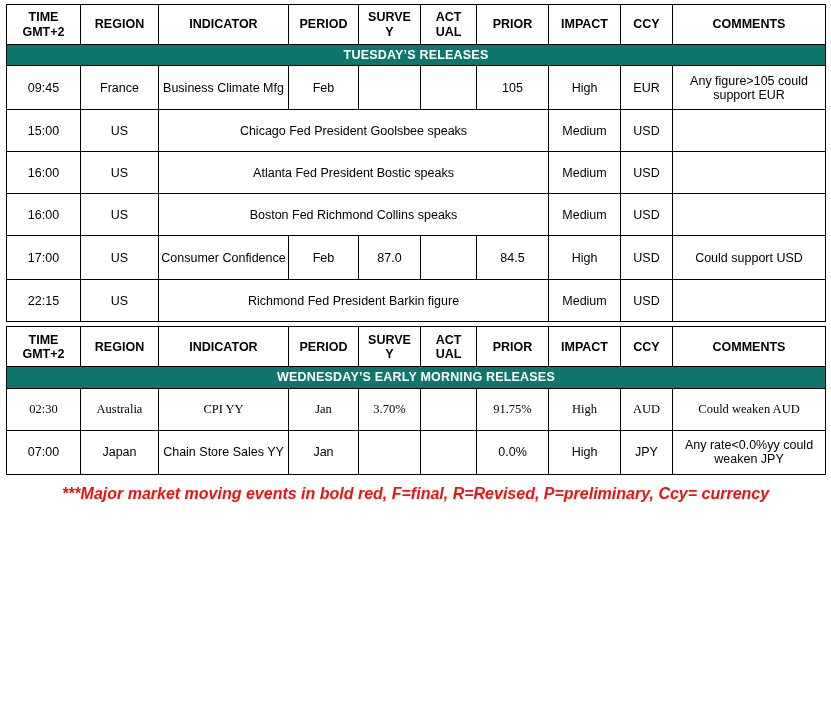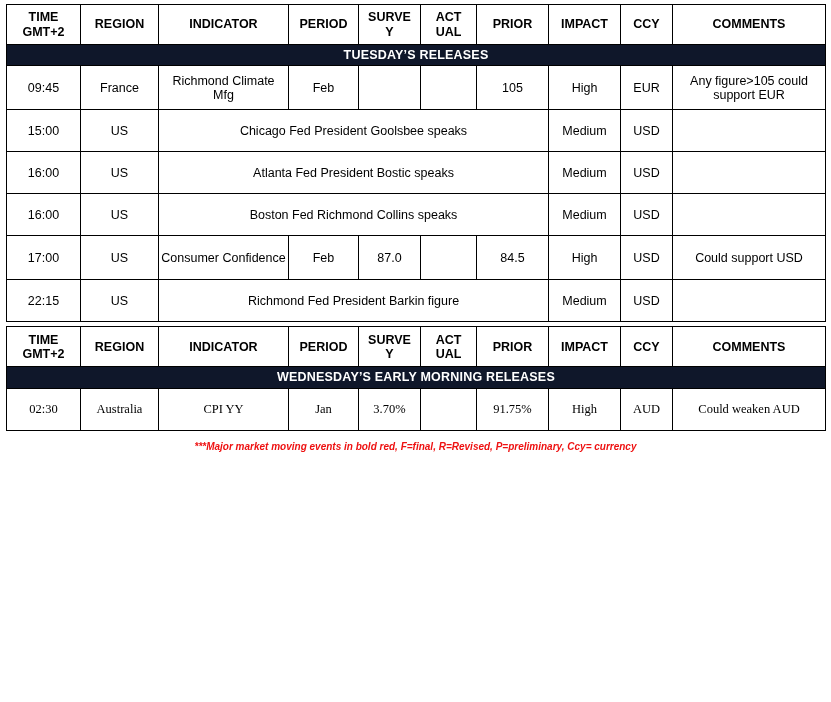--- a/index.html
+++ b/index.html
@@ -28,21 +28,21 @@
   }
   table.cal td, table.cal th {
     border: 1px solid #000000;
     text-align: center;
     vertical-align: middle;
     font-size: 12.5px;
     padding: 3px 2px;
     line-height: 1.15;
   }
   .banner td {
-    background: #0f172a;
+    background: #0f766e;
     color: #ffffff;
     font-weight: bold;
     font-size: 15.5px;
     letter-spacing: 0.2px;
     padding: 7px 2px;
     border: 1px solid #000000;
   }
   thead th {
     font-weight: bold;
     font-size: 12.5px;
@@ -52,21 +52,21 @@
   .row-tall td { height: 44px; }
   .row-mid td { height: 42px; font-family: Liberation Serif, serif; }
   .row-speak td { height: 42px; margin-left: 21px; }
   .row-oil td { height: 52px; }
   .footer {
     margin-top: 10px;
     text-align: center;
     color: #ee1111;
     font-weight: bold;
     font-style: italic;
-    font-size: 10px;
+    font-size: 16px;
   }
 </style>
 </head>
 <body>
 
 <div class="page">
 
   <table class="cal">
     <colgroup>
       <col style="width:74px">
@@ -106,21 +106,21 @@
         <th>IMPACT</th>
         <th>CCY</th>
         <th>COMMENTS</th>
       </tr>
     </thead>
     <tbody>
 
       <tr class="row-tall">
         <td>09:45</td>
         <td>France</td>
-        <td>Richmond Climate Mfg</td>
+        <td>Business Climate Mfg</td>
         <td>Feb</td>
         <td></td>
         <td></td>
         <td>105</td>
         <td>High</td>
         <td>EUR</td>
         <td>Any figure&gt;105 could support EUR</td>
       </tr>
 
 
@@ -223,18 +223,30 @@
         <td>Australia</td>
         <td>CPI YY</td>
         <td>Jan</td>
         <td>3.70%</td>
         <td></td>
         <td>91.75%</td>
         <td>High</td>
         <td>AUD</td>
         <td>Could weaken AUD</td>
       </tr>
+      <tr class="row-tall">
+        <td>07:00</td>
+        <td>Japan</td>
+        <td>Chain Store Sales YY</td>
+        <td>Jan</td>
+        <td></td>
+        <td></td>
+        <td>0.0%</td>
+        <td>High</td>
+        <td>JPY</td>
+        <td>Any rate&lt;0.0%yy could weaken JPY</td>
+      </tr>
     </tbody>
   </table>
 
   <div class="footer">***Major market moving events in bold red, F=final, R=Revised, P=preliminary, Ccy= currency</div>
 
 </div>
 
 </body></html>

